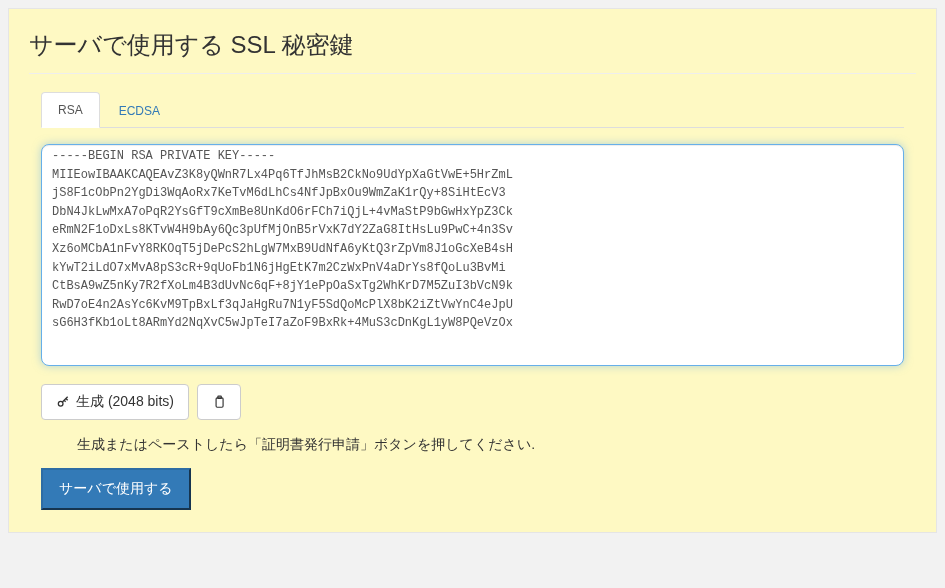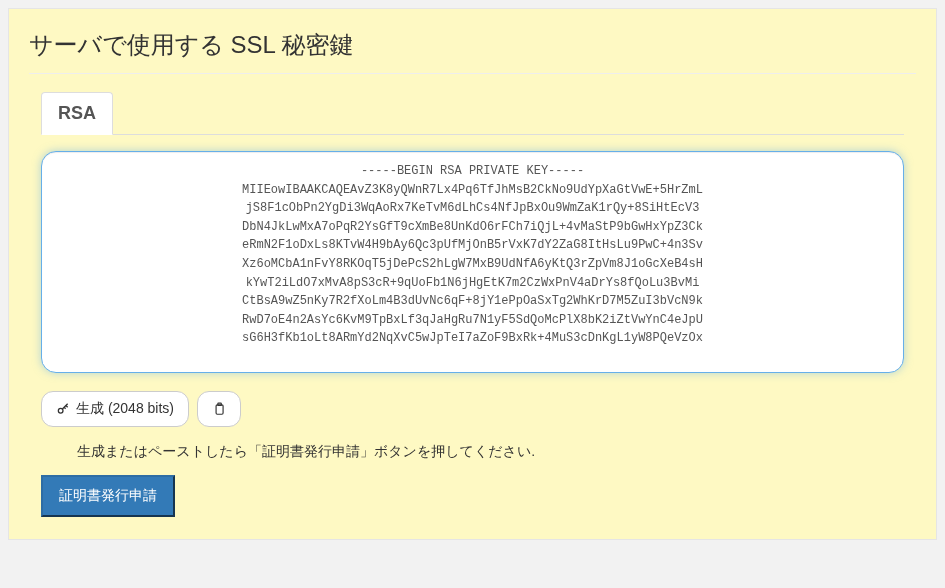--- a/index.html
+++ b/index.html
@@ -35,67 +35,65 @@
       margin: 0 12px;
     }
     .tabs {
       display: flex;
       align-items: flex-end;
       border-bottom: 1px solid #ddd;
       margin-bottom: 16px;
     }
     .tab {
       padding: 10px 16px;
-      font-size: 18px;
+      font-size: 12px;
       cursor: pointer;
       color: #337ab7;
       border: 1px solid transparent;
       border-bottom: none;
       border-radius: 4px 4px 0 0;
       margin-bottom: -1px;
       margin-right: 2px;
-      font-weight: bold;
     }
     .tab.active {
       background: #fff;
       border-color: #ddd;
       border-bottom: 1px solid #fff;
       color: #555;
     }
     .textarea {
       width: 100%;
       height: 222px;
-      padding: 10px 10px;
+      padding: 2px 10px;
       font-family: Menlo, Consolas, "Courier New", monospace;
       font-size: 12px;
       line-height: 1.55;
       color: #555;
       border: 1px solid #66afe9;
-      border-radius: 15px;
+      border-radius: 8px;
       box-shadow: inset 0 1px 1px rgba(0,0,0,.075), 0 0 8px rgba(102,175,233,.5);
       resize: none;
       outline: none;
       overflow-y: scroll;
       white-space: pre;
-      text-align: center;
     }
     .button-row {
       display: flex;
       gap: 8px;
       margin-top: 14px;
       margin-bottom: 16px;
     }
     .btn {
       display: inline-flex;
       align-items: center;
       gap: 6px;
       padding: 8px 14px;
       font-size: 14px;
       border: 1px solid #ccc;
-      border-radius: 12px;
+      border-radius: 4px;
       background: #fff;
       color: #333;
       cursor: pointer;
     }
     .btn-primary {
       background: #337ab7;
       border-color: #2e6da4;
       color: #fff;
       padding: 10px 16px;
       font-size: 14px;
@@ -115,20 +113,21 @@
 </head>
 <body>
 
 <div class="panel">
   <h1 class="page-title">サーバで使用する SSL 秘密鍵</h1>
   <hr class="title-line">
 
   <div class="content-well">
     <div class="tabs">
       <div class="tab active">RSA</div>
+      <div class="tab">ECDSA</div>
     </div>
 
     <textarea class="textarea" style="">-----BEGIN RSA PRIVATE KEY-----
 MIIEowIBAAKCAQEAvZ3K8yQWnR7Lx4Pq6TfJhMsB2CkNo9UdYpXaGtVwE+5HrZmL
 jS8F1cObPn2YgDi3WqAoRx7KeTvM6dLhCs4NfJpBxOu9WmZaK1rQy+8SiHtEcV3
 DbN4JkLwMxA7oPqR2YsGfT9cXmBe8UnKdO6rFCh7iQjL+4vMaStP9bGwHxYpZ3Ck
 eRmN2F1oDxLs8KTvW4H9bAy6Qc3pUfMjOnB5rVxK7dY2ZaG8ItHsLu9PwC+4n3Sv
 Xz6oMCbA1nFvY8RKOqT5jDePcS2hLgW7MxB9UdNfA6yKtQ3rZpVm8J1oGcXeB4sH
 kYwT2iLdO7xMvA8pS3cR+9qUoFb1N6jHgEtK7m2CzWxPnV4aDrYs8fQoLu3BvMi
 CtBsA9wZ5nKy7R2fXoLm4B3dUvNc6qF+8jY1ePpOaSxTg2WhKrD7M5ZuI3bVcN9k
@@ -148,15 +147,15 @@
       <button class="btn">
         <svg class="icon" viewBox="0 0 24 24" fill="none" stroke="currentColor" stroke-width="2">
           <rect x="7" y="5" width="12" height="16" rx="2"></rect>
           <rect x="10" y="2" width="6" height="4" rx="1"></rect>
         </svg>
       </button>
     </div>
 
     <p class="note">生成またはペーストしたら「証明書発行申請」ボタンを押してください.</p>
 
-    <button class="btn-primary">証明書発行申請</button>
+    <button class="btn-primary">サーバで使用する</button>
   </div>
 </div>
 
 </body></html>

